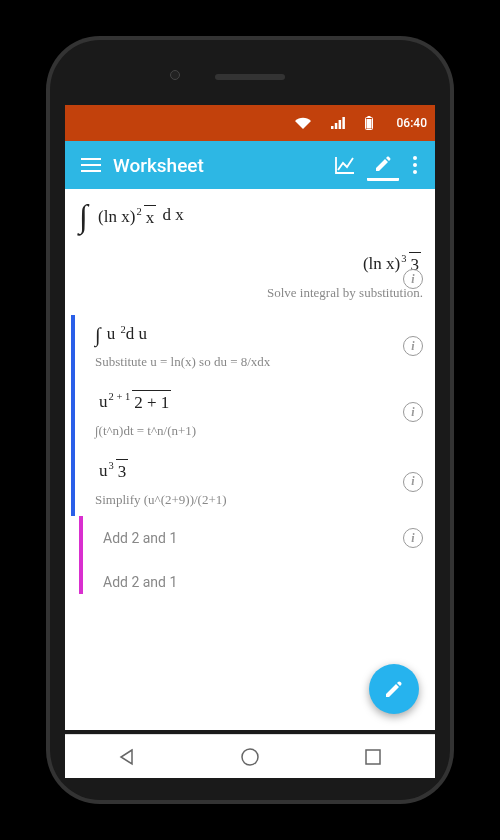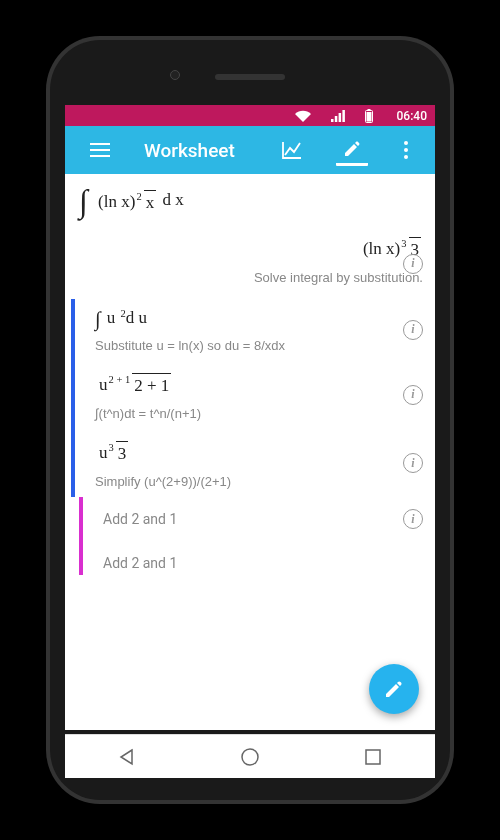--- a/index.html
+++ b/index.html
@@ -48,41 +48,41 @@
     left: 15px;
     right: 15px;
     bottom: 70px;
     background: #fff;
     overflow: hidden;
     display: flex;
     flex-direction: column;
   }
   
   .statusbar {
-    height: 21px;
-    background: #be185d;
+    height: 36px;
+    background: #c2410c;
     display: flex;
     align-items: center;
     justify-content: flex-end;
     padding: 0 8px;
     color: #fff;
     font-size: 12px;
     gap: 20px;
   }
   .statusbar svg { display: block; }
   .clock { margin-left: 4px; font-weight: 500; }
   
   .appbar {
     height: 48px;
     background: #2db7e4;
     display: flex;
     align-items: center;
-    padding: 0 19px;
+    padding: 0 10px;
     color: #fff;
-    gap: 28px;
+    gap: 6px;
   }
   .appbar-title {
     font-size: 19px;
     font-weight: 500;
     flex: 1;
   }
   .appbar .icon-btn {
     width: 32px;
     height: 32px;
     display: flex;
@@ -122,21 +122,21 @@
   }
   .frac .num { padding: 0 2px 0 2px; }
   .frac .den { padding: 2px 2px 0 2px; border-top: 1px solid #222; }
   .sup { font-size: 0.62em; vertical-align: super; margin-left: 1px; }
   .intbar { font-size: 1.9em; font-weight: 200; margin-right: 2px; vertical-align: middle; font-family: serif; }
   .intbar.small { font-size: 1.2em; }
   .note {
     color: #888;
     font-size: 13px;
     margin-top: 6px;
-    font-family: Liberation Sans, sans-serif;
+    font-family: Liberation Serif, serif;
   }
   .info-icon {
     position: absolute;
     right: 12px;
     top: 50%;
     transform: translateY(-50%);
     width: 20px;
     height: 20px;
     border: 1.5px solid #999;
     border-radius: 50%;

